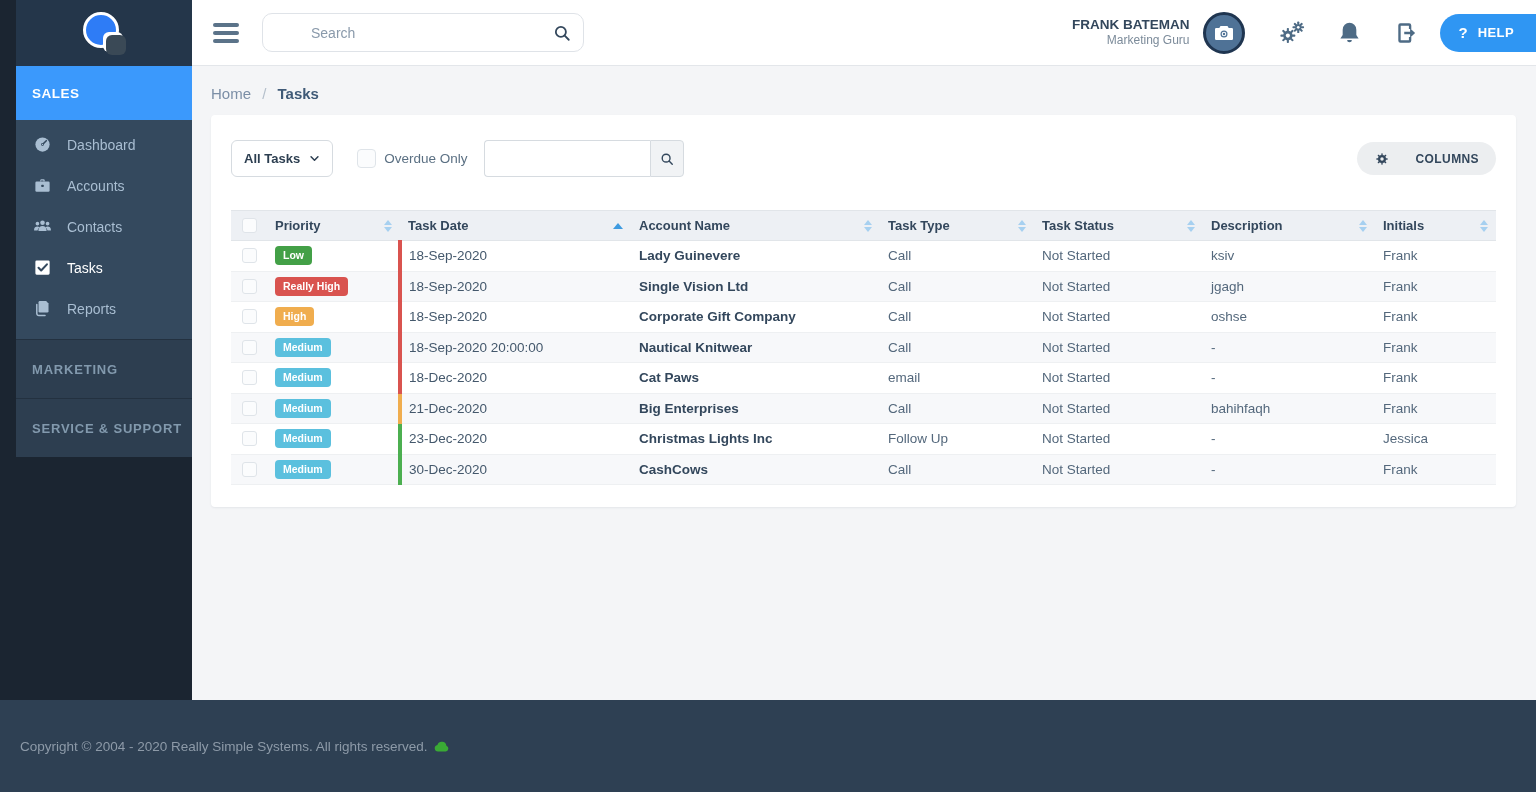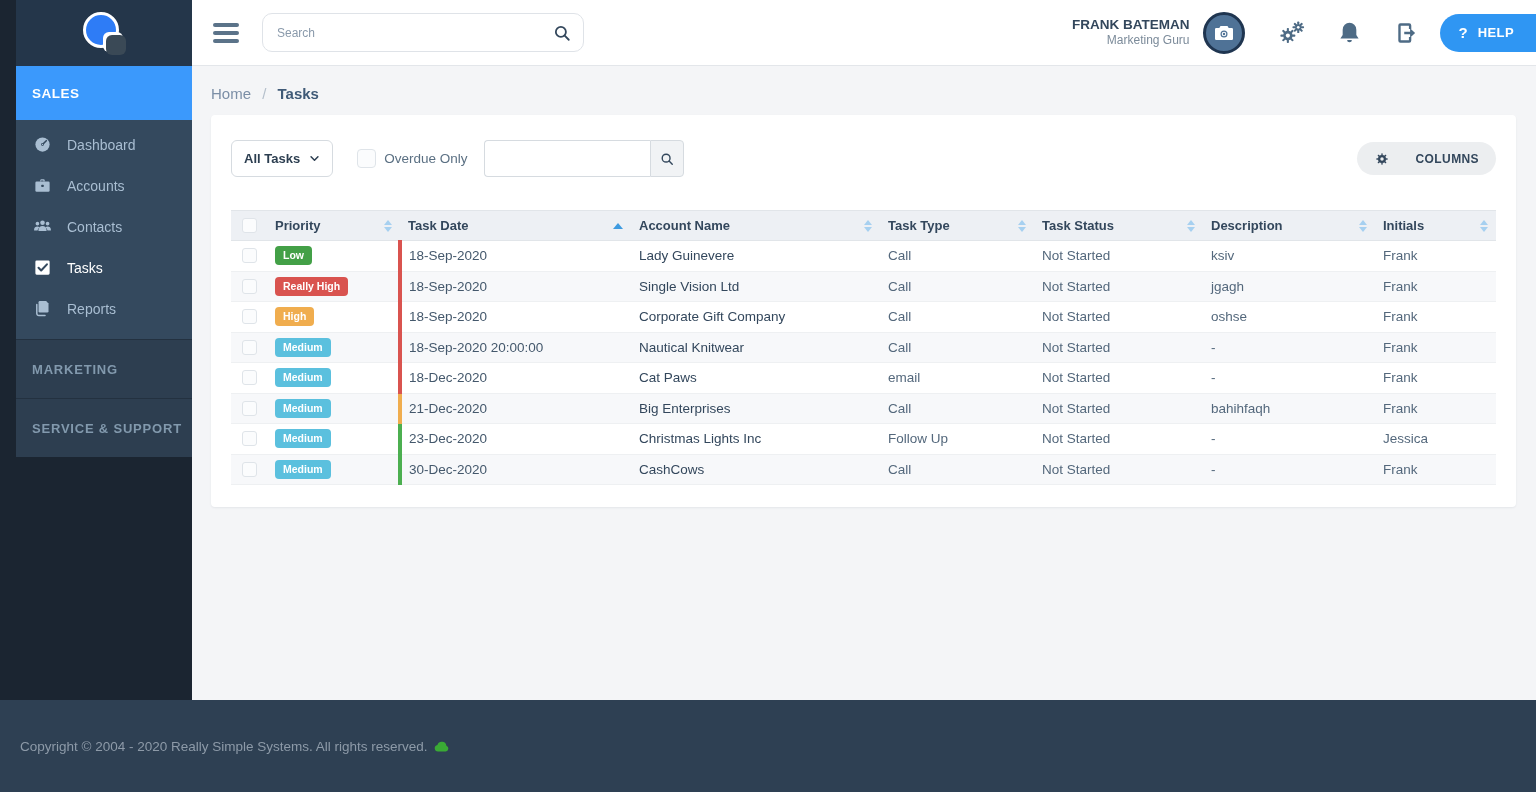--- a/index.html
+++ b/index.html
@@ -35,21 +35,21 @@
   
   .right-col { flex:1; display:flex; flex-direction:column; min-width:0; }
 
   
   .topbar { height:66px; background:#ffffff; border-bottom:1px solid #e3e6ea; display:flex; align-items:center;
             padding-left:21px; flex-shrink:0; }
   .hamburger { width:26px; cursor:pointer; display:flex; flex-direction:column; gap:4px; }
   .hamburger span { display:block; height:4px; border-radius:2px; background:#5b7389; }
   .global-search { margin-left:23px; width:322px; height:39px; border:1px solid #dfe3e8; border-radius:10px;
                    background:#ffffff; display:flex; align-items:center; padding:0 12px 0 14px; }
-  .global-search input { flex:1; border:none; outline:none; font-family:inherit; font-size:12px; color:#3b82f6; background:transparent; }
+  .global-search input { flex:1; border:none; outline:none; font-family:inherit; font-size:14px; color:#3b82f6; background:transparent;margin-left:34px; }
   .global-search input::placeholder { color:#8a9aab; }
   .search-glyph { width:18px; height:18px; color:#33475c; cursor:pointer; }
   .search-glyph svg { width:100%; height:100%; }
   .topbar-spacer { flex:1; }
   .user-block { text-align:right; line-height:1.25; cursor:pointer; }
   .user-name { font-size:13.5px; font-weight:bold; color:#33475c; }
   .user-role { font-size:12px; color:#7c8b9a; }
   .avatar { margin-left:13px; width:42px; height:42px; border-radius:50%; background:#4f7296;
             border:3px solid #1f3550; display:flex; align-items:center; justify-content:center; cursor:pointer; flex-shrink:0; }
   .avatar svg { width:24px; height:24px; }
@@ -99,21 +99,21 @@
   thead th { background:#edf0f4; border-top:1px solid #e1e5e9; border-bottom:1px solid #e1e5e9;
              height:30px; font-size:13px; font-weight:bold; color:#33475c; text-align:left; padding:0 8px; cursor:pointer; }
   .th-inner { display:flex; align-items:center; justify-content:space-between; }
   .sorter { display:flex; flex-direction:column; gap:2px; }
   .tri-up { width:0; height:0; border-left:4.5px solid transparent; border-right:4.5px solid transparent; border-bottom:5.5px solid #a6d0f0; }
   .tri-down { width:0; height:0; border-left:4.5px solid transparent; border-right:4.5px solid transparent; border-top:5.5px solid #a6d0f0; }
   .tri-asc { border-bottom-color:#3e9be0; border-left-width:5px; border-right-width:5px; border-bottom-width:6px; }
   tbody td { height:30.5px; border-bottom:1px solid #eef0f2; font-size:13.5px; color:#54687c; padding:0 8px; }
   tbody tr.alt { background:#f7f8fa; }
   td.cell-date { border-left:4px solid transparent; color:#44586c; padding-left:7px; }
-  td.cell-account { font-weight:normal; color:#33475c; }
+  td.cell-account { font-weight:bold; color:#33475c; }
   .badge { display:inline-block; font-size:10.5px; font-weight:bold; color:#fff; padding:3px 8px; border-radius:4px; line-height:1.2; }
   .cb-cell { text-align:center; }
   .cb-cell .checkbox, thead .checkbox { width:15px; height:15px; border-radius:3px; margin:0 auto; }
 
   
   .footer { height:92px; background:#2e4053; display:flex; align-items:center; padding-left:20px; flex-shrink:0; }
   .footer-text { color:#8d9aa8; font-size:13.5px; }
   .footer-ico { display:inline-flex; width:16px; height:11px; margin-left:6px; vertical-align:-1px; }
   .footer-ico svg { width:100%; height:100%; }
 </style>

